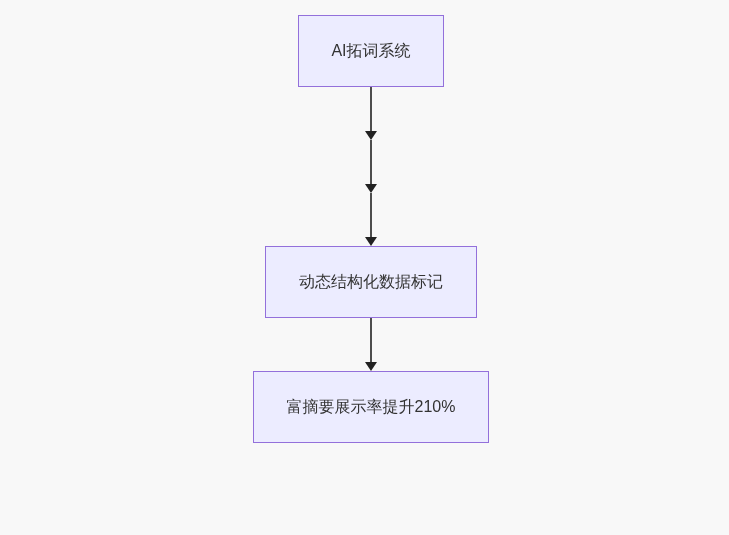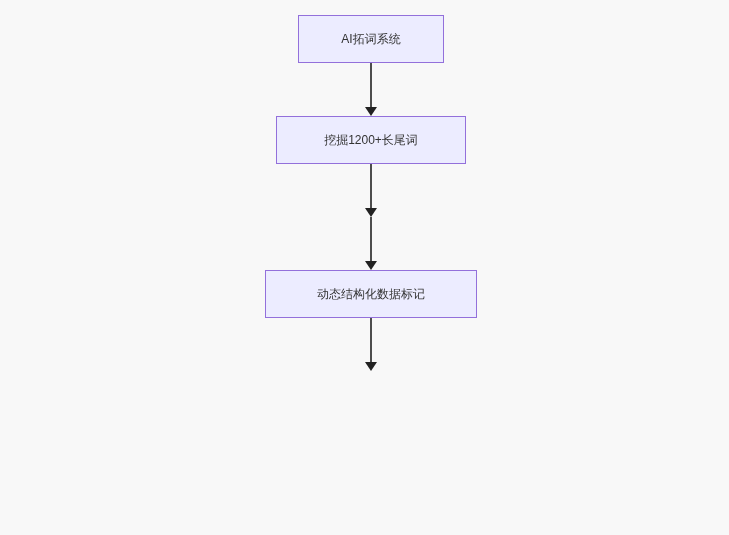--- a/index.html
+++ b/index.html
@@ -18,26 +18,26 @@
     position: absolute;
     left: 371px;
     top: 15px;
     transform: translateX(-50%);
     display: flex;
     flex-direction: column;
     align-items: center;
   }
   .node {
     box-sizing: border-box;
-    height: 48px;
+    height: 72px;
     padding: 0 30px;
     background: #ECECFF;
     border: 1.5px solid #9370DB;
     color: #333333;
-    font-size: 12px;
+    font-size: 16px;
     display: flex;
     align-items: center;
     justify-content: center;
     white-space: nowrap;
     text-align: center;
   }
   .node.n1 { min-width: 146px; }
   .node.n2 { min-width: 190px; }
   .node.n3 { min-width: 220px; }
   .node.n4 { min-width: 212px; align-items: center; }
@@ -69,23 +69,20 @@
 
   <div class="node n1">
     <span>AI拓词系统</span>
   </div>
 
   <div class="arrow">
     <div class="line"></div>
     <div class="head"></div>
   </div>
 
-  <div class="node n2">
-    <span>挖掘1200+长尾词</span>
-  </div>
 
   <div class="arrow">
     <div class="line"></div>
     <div class="head"></div>
   </div>
 
 
   <div class="arrow">
     <div class="line"></div>
     <div class="head"></div>
@@ -93,14 +90,17 @@
 
   <div class="node n4">
     <span>动态结构化数据标记</span>
   </div>
 
   <div class="arrow">
     <div class="line"></div>
     <div class="head"></div>
   </div>
 
+  <div class="node n5">
+    <span>富摘要展示率提升210%</span>
+  </div>
 
 </div>
 
 </body></html>

